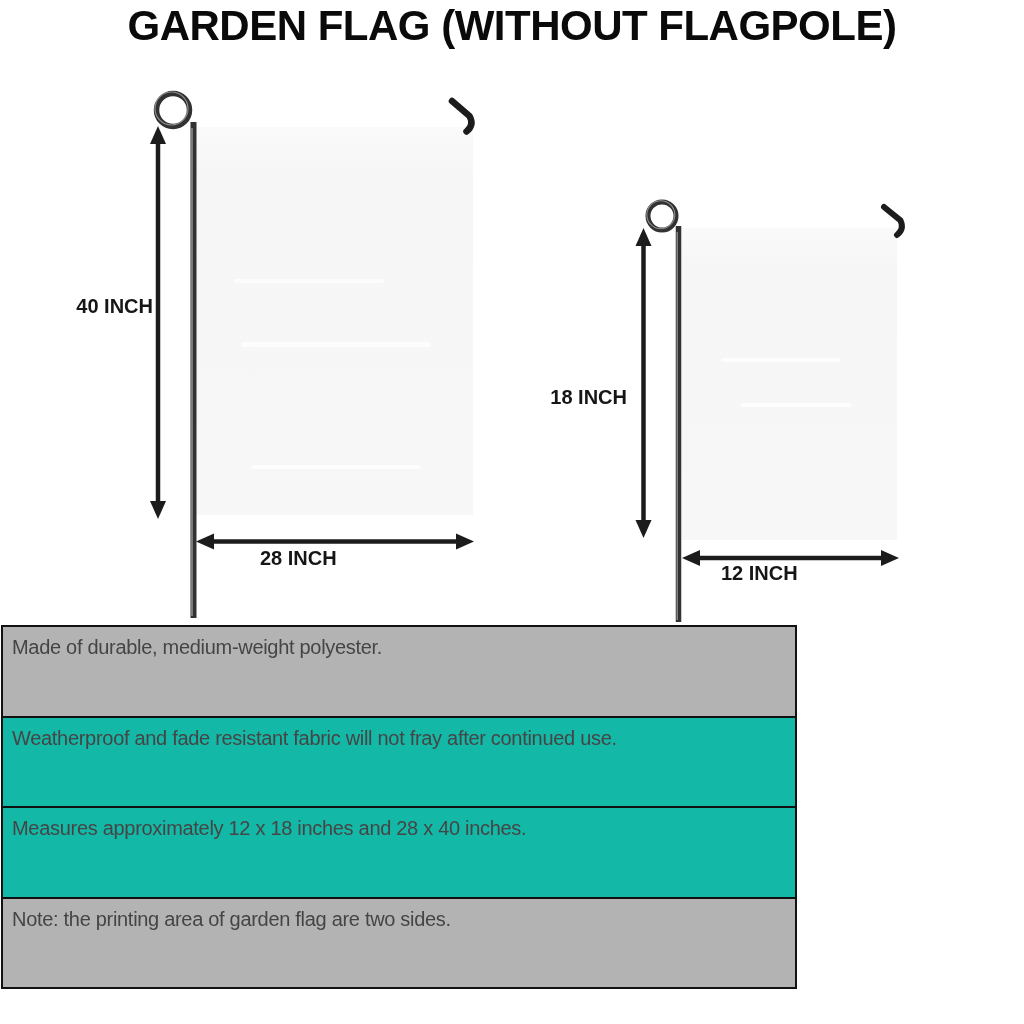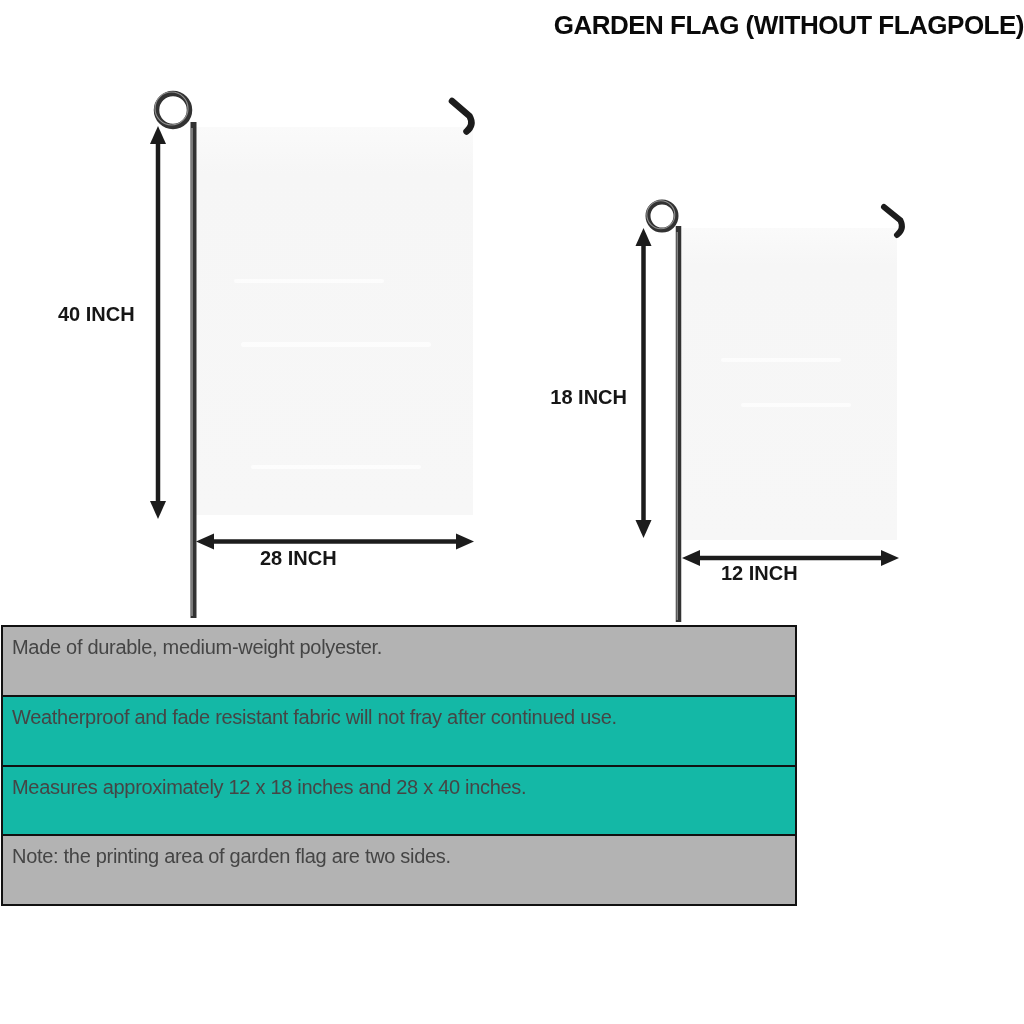--- a/index.html
+++ b/index.html
@@ -2,22 +2,22 @@
 <html><head>
 <meta charset="utf-8">
 <style>
   html,body{margin:0;padding:0;background:#ffffff;}
   .canvas{
     position:relative;width:1024px;height:1024px;background:#ffffff;
     font-family:"Liberation Sans",sans-serif;overflow:hidden;
   }
   
   .title{
-    position:absolute;top:6px;left:0;width:1024px;text-align:right;
-    color:#0a0a0a;font-weight:bold;font-size:26px;line-height:39px;letter-spacing:-0.5px;
+    position:absolute;top:6px;left:0;width:1024px;text-align:center;
+    color:#0a0a0a;font-weight:bold;font-size:42px;line-height:39px;letter-spacing:-0.5px;
   }
   
   .flag{
     position:absolute;background:#f7f7f7;
     background:linear-gradient(180deg,#fafafa 0%,#f6f6f6 12%,#f7f7f7 100%);
     z-index:1;
   }
   .flag-large{left:196px;top:127px;width:277px;height:388px;}
   .flag-small{left:681px;top:228px;width:216px;height:312px;}
   .streak{position:absolute;background:rgba(255,255,255,0.7);border-radius:3px;height:4px;}
@@ -26,27 +26,27 @@
   .streak.c{left:55px;top:338px;width:170px;}
   .streak.sa{left:40px;top:130px;width:120px;}
   .streak.sb{left:60px;top:175px;width:110px;}
   
   .overlay{position:absolute;left:0;top:0;z-index:2;}
   
   .dim-label{
     position:absolute;z-index:3;color:#161616;font-weight:bold;
     font-size:20px;letter-spacing:0px;white-space:nowrap;
   }
-  .lbl-h-large{left:58px;top:303px;width:95px;}
+  .lbl-h-large{left:58px;top:295px;width:95px;text-align:right;}
   .lbl-w-large{left:260px;top:547px;width:140px;text-align:left;}
   .lbl-h-small{left:537px;top:351px;width:90px;text-align:right;margin-top:35px;}
   .lbl-w-small{left:721px;top:562px;width:140px;text-align:left;}
   
   .feature-table{
-    position:absolute;left:1px;top:625px;width:796px;height:281px;z-index:3;
+    position:absolute;left:1px;top:625px;width:796px;height:364px;z-index:3;
     border:2px solid #111111;box-sizing:border-box;
     display:flex;flex-direction:column;
   }
   .feature-row{
     flex:1 1 0;box-sizing:border-box;border-top:2px solid #111111;
     padding:8px 10px 0 9px;
     color:#454545;font-size:20px;letter-spacing:-0.3px;line-height:24px;
   }
   .feature-row:first-child{border-top:none;}
   .feature-row.gray{background:#b3b3b3;}

